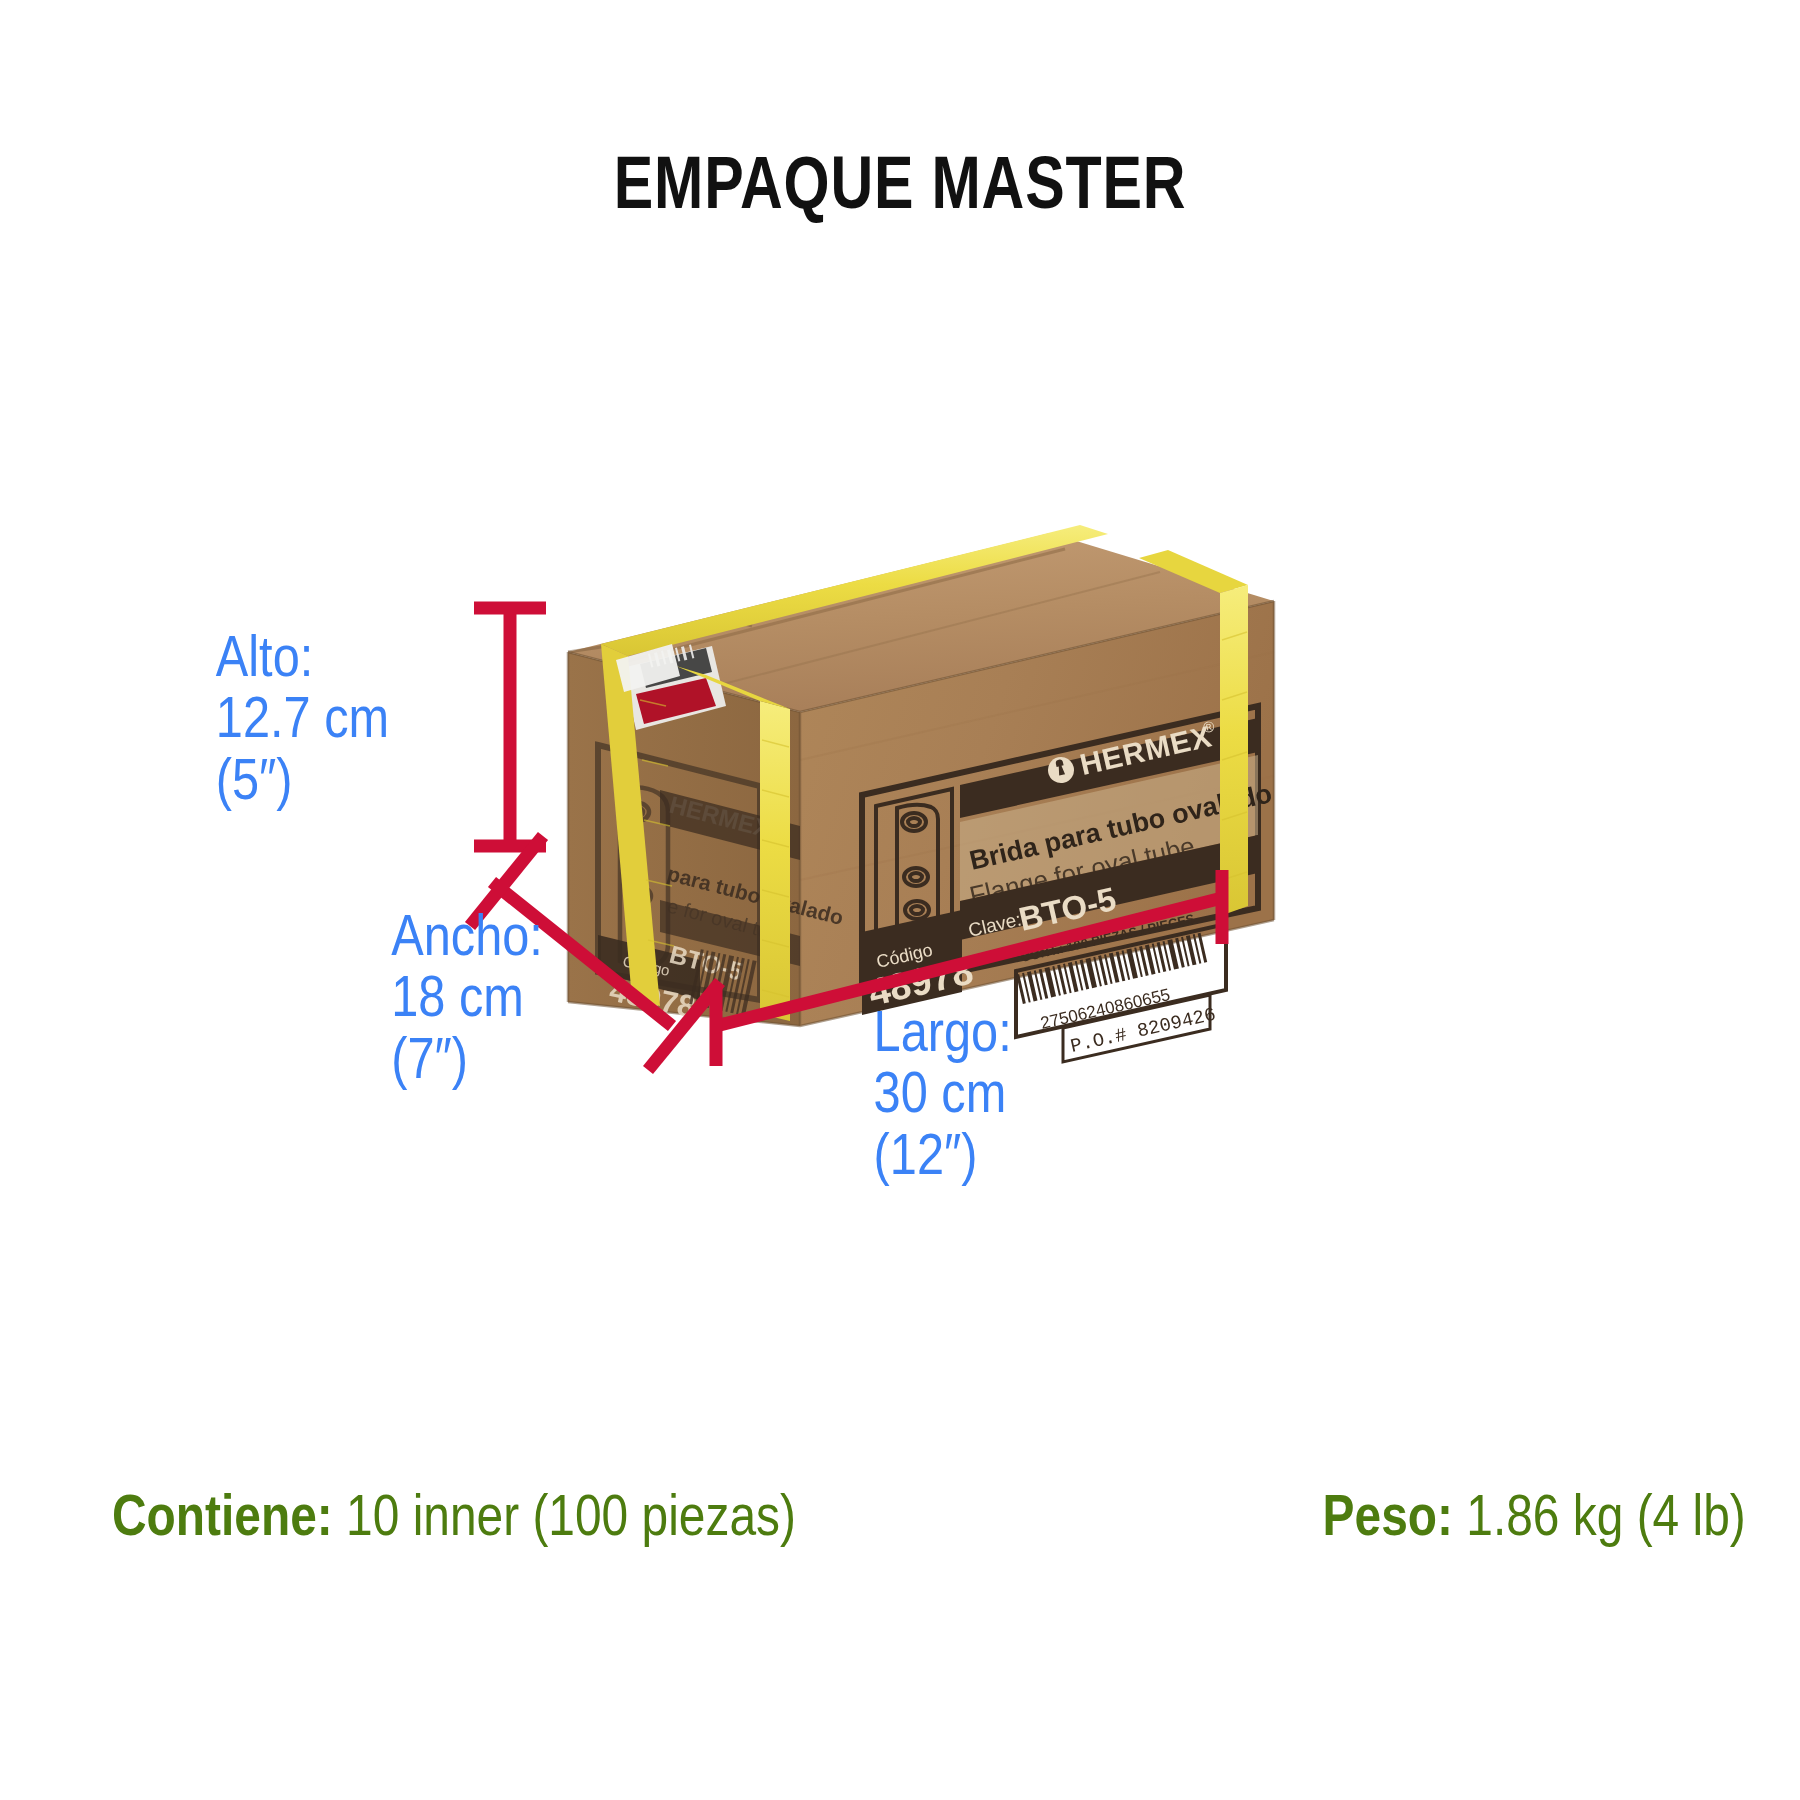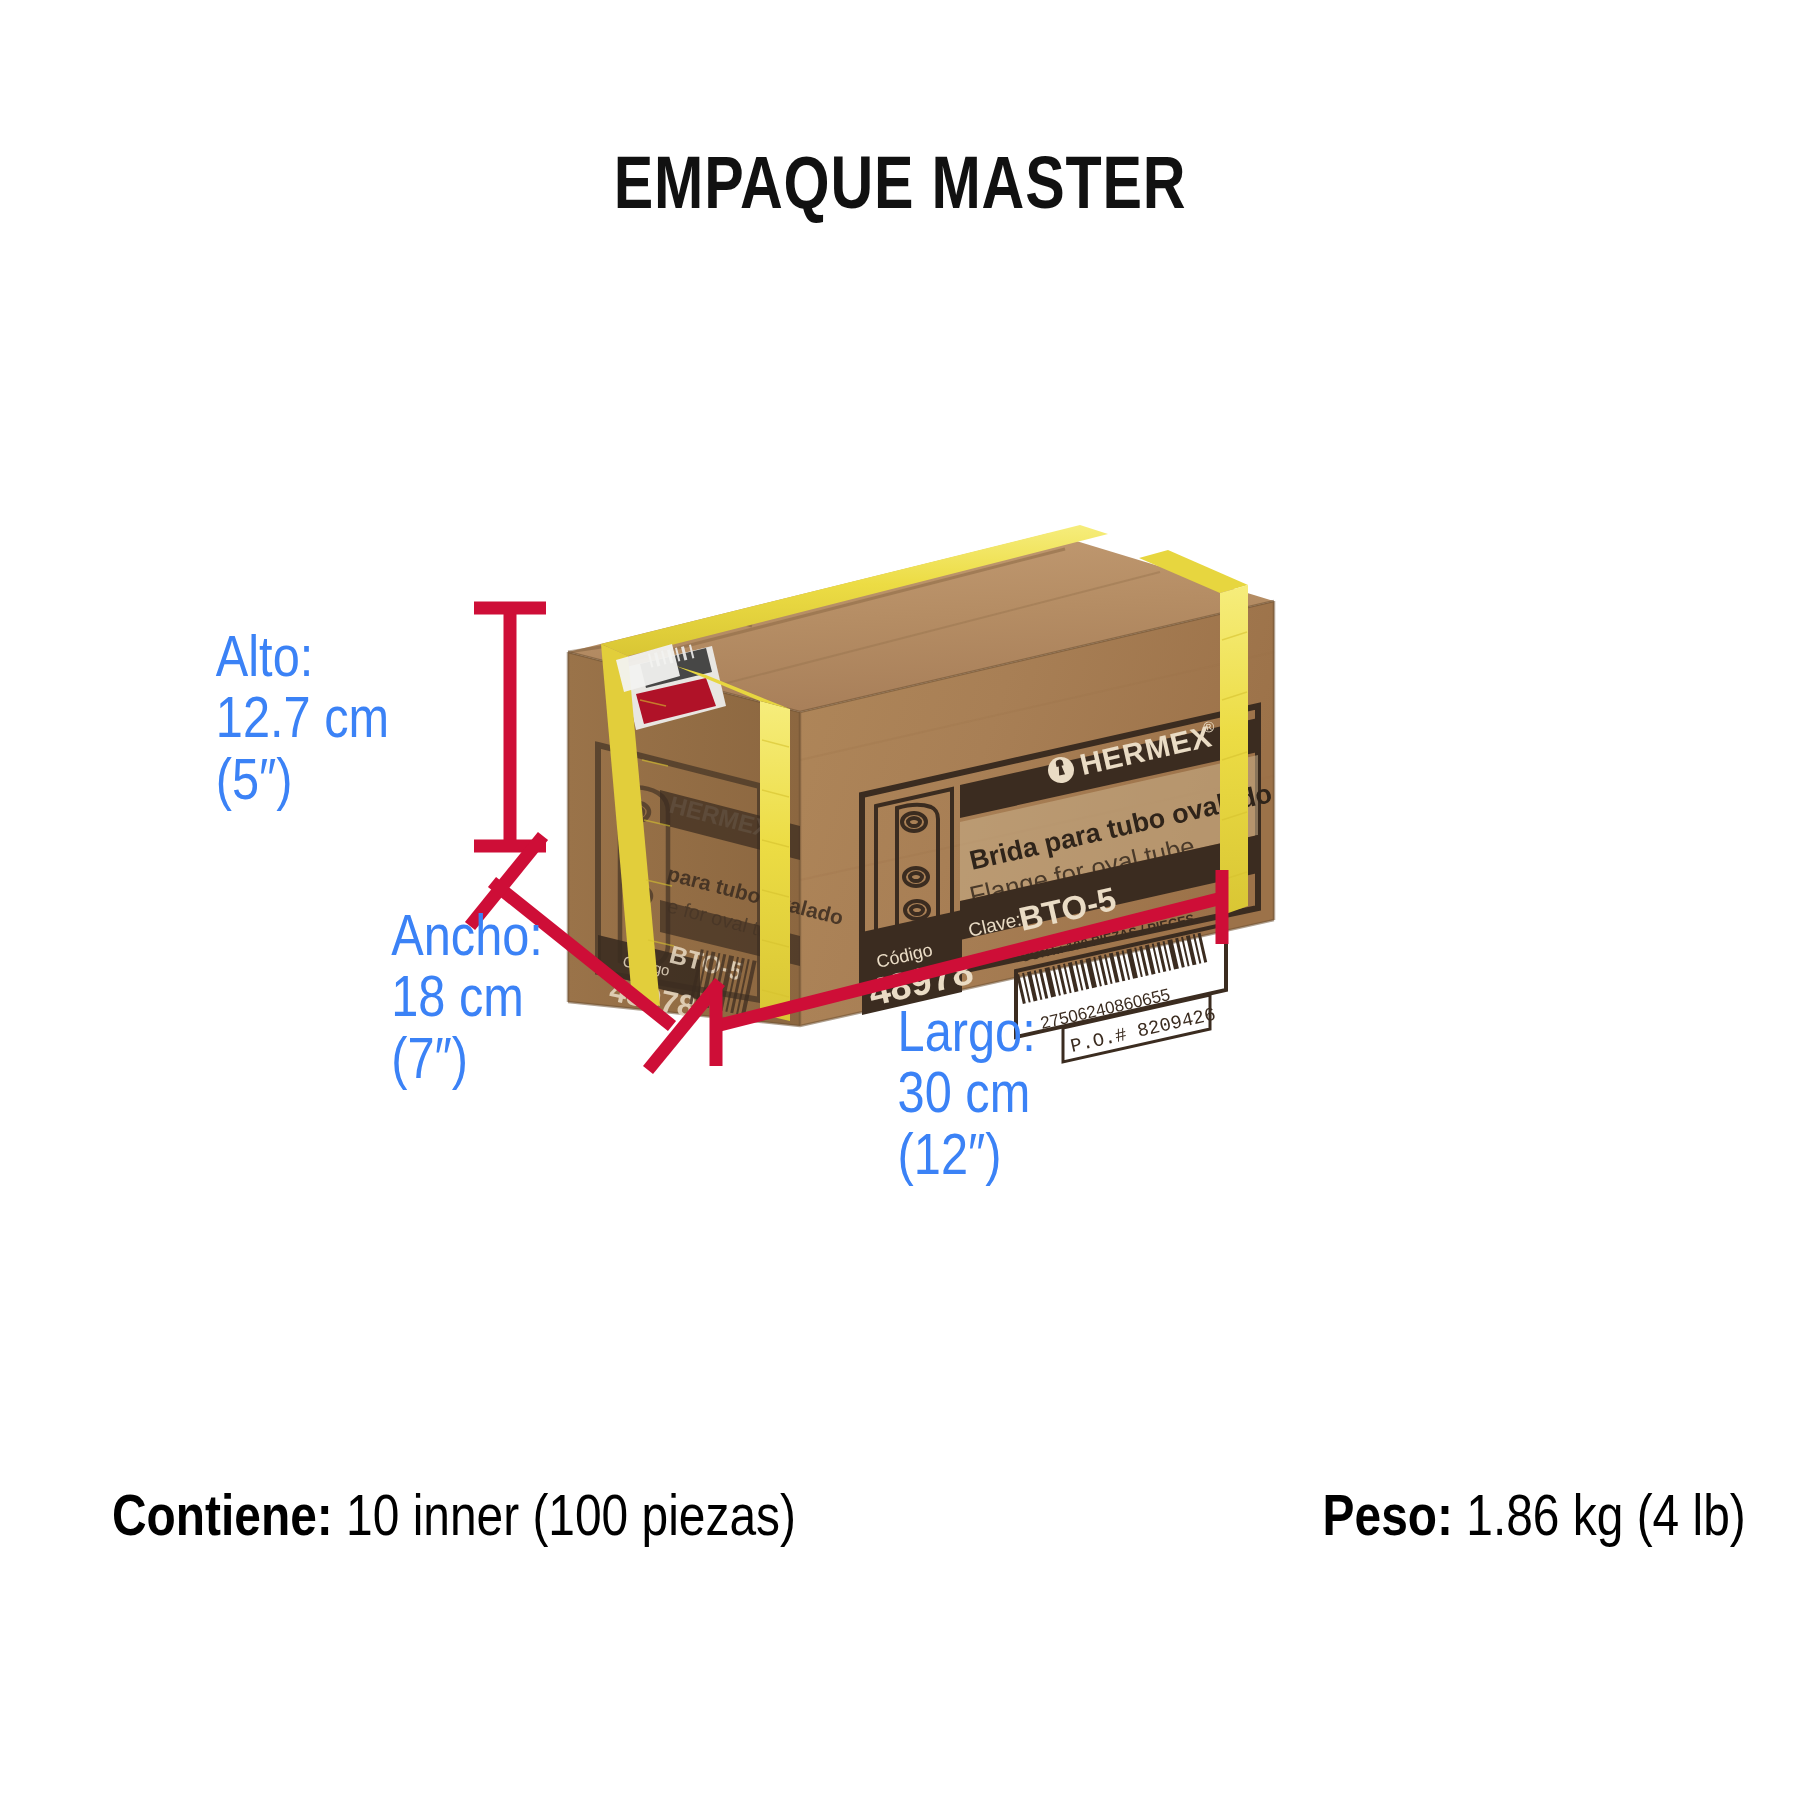--- a/index.html
+++ b/index.html
@@ -25,25 +25,25 @@
   .dim-label{
     position:absolute;text-align:left;color:#3b82f6;font-weight:normal;
     line-height:1.06;
   }
   .dim-label .l1{display:block;font-size:58px;transform:scaleX(.84);}
   .dim-label .l2{display:block;font-size:58px;transform:scaleX(.84);}
   .dim-label .l3{display:block;font-size:58px;transform:scaleX(.84);}
 
   #dim-alto{left:195px;top:625px;width:260px;}
   #dim-ancho{left:368px;top:904px;width:290px;}
-  #dim-largo{left:872px;top:1000px;width:320px;}
+  #dim-largo{left:848px;top:1000px;width:320px;}
 
   
   .footer-line{
-    position:absolute;bottom:252px;font-size:57px;color:#000000;
+    position:absolute;bottom:252px;font-size:57px;color:#4d7c0f;
     white-space:nowrap;
   }
   .footer-line .lead{font-weight:bold;}
   .footer-line .rest{font-weight:normal;}
   .footer-line > span{display:inline-block;transform:scaleX(.84);transform-origin:0 50%;}
   #footer-contiene{left:112px;}
   #footer-peso{right:54px;}
   #footer-peso > span{transform-origin:100% 50%;}
 </style>
 </head>

